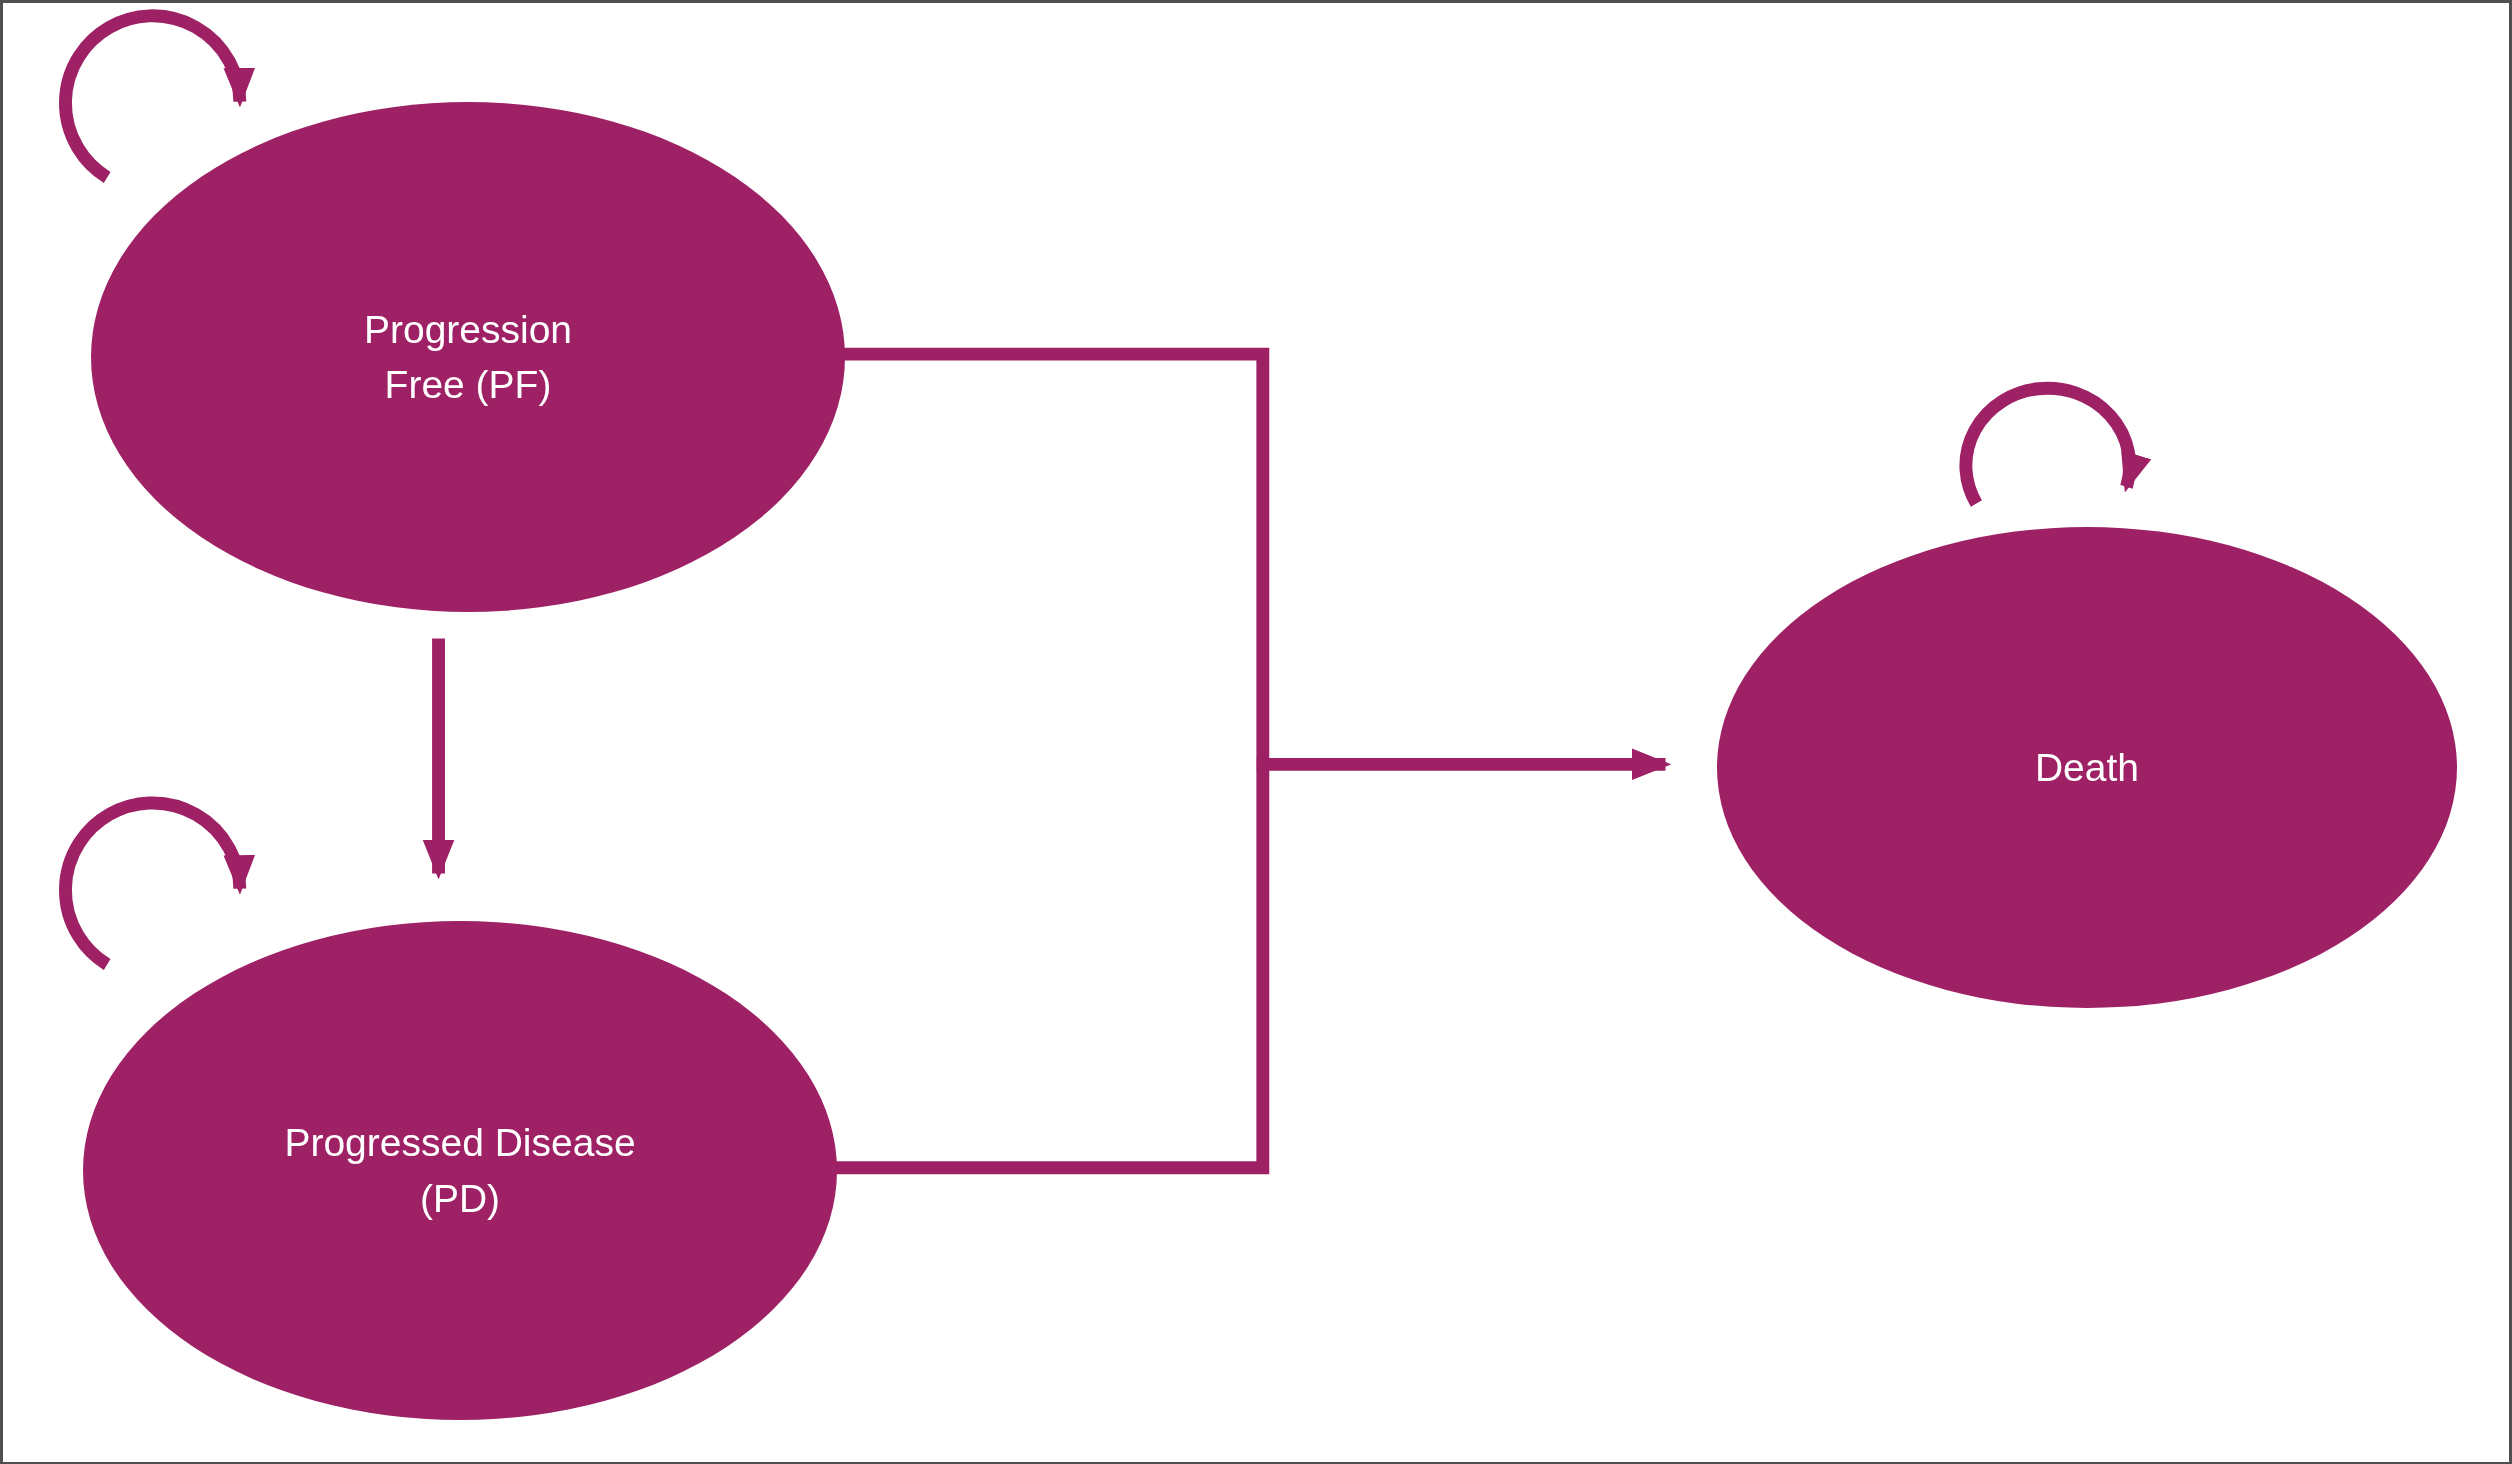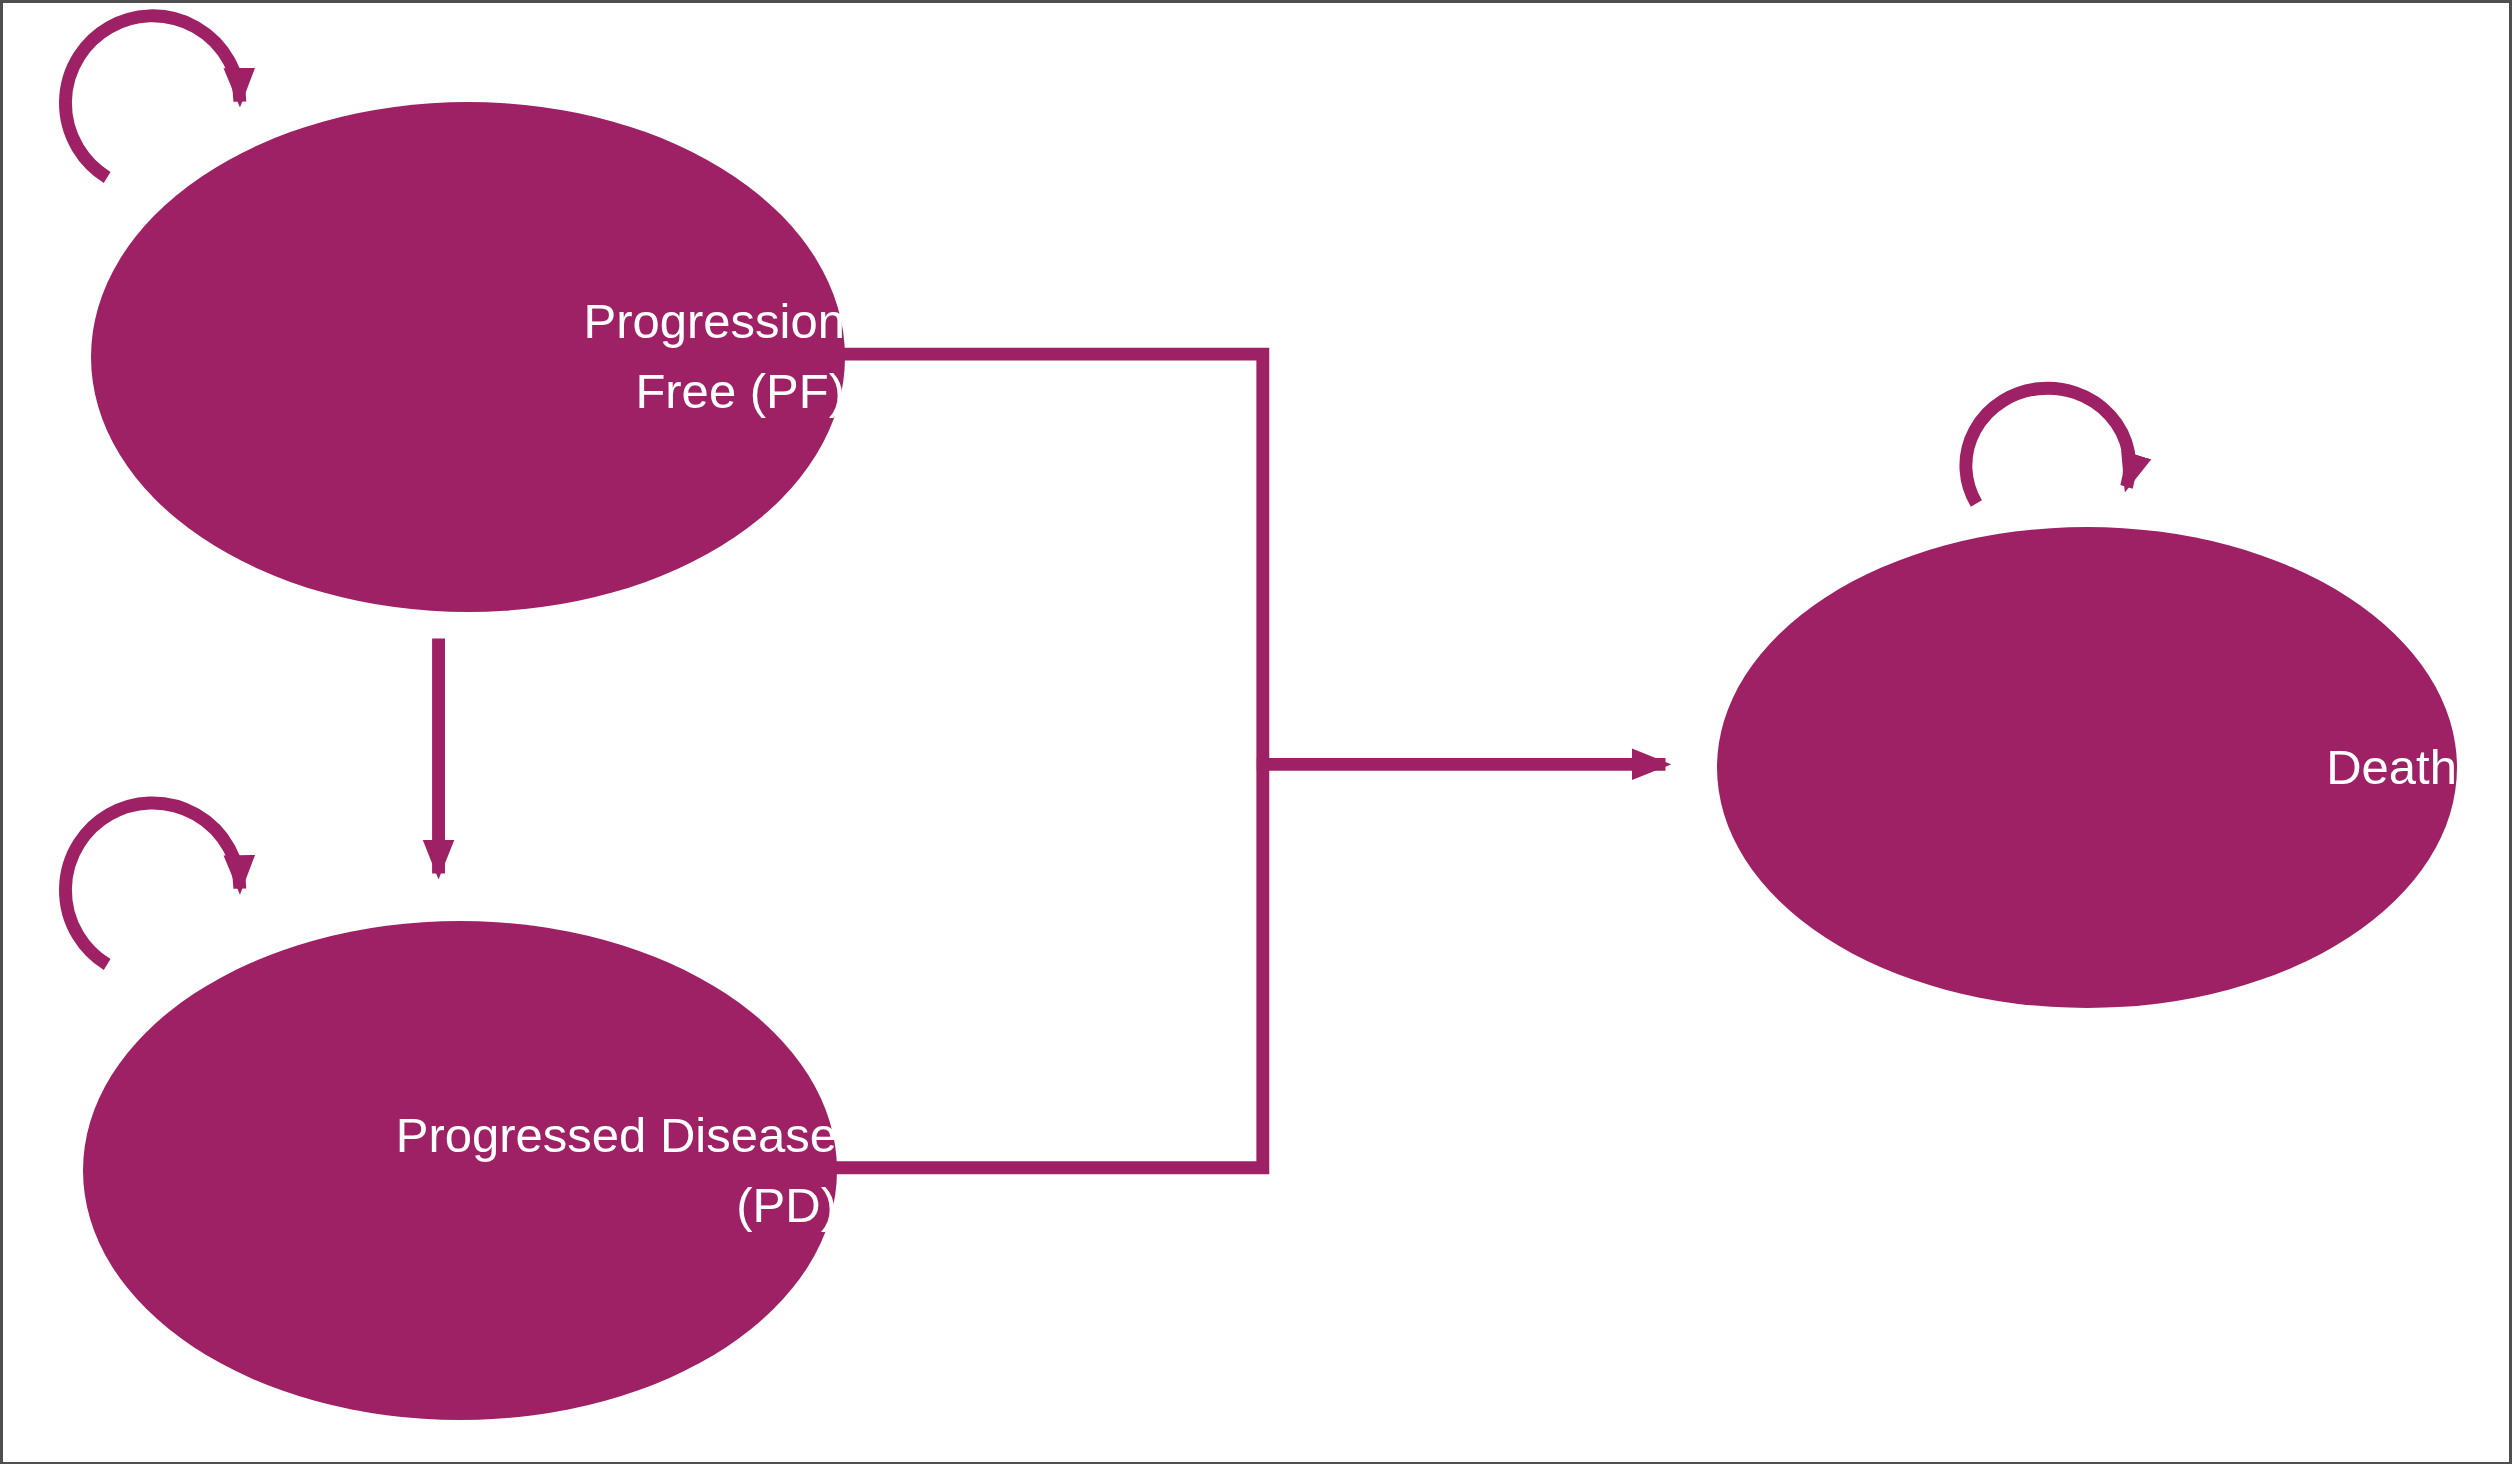--- a/index.html
+++ b/index.html
@@ -26,25 +26,25 @@
     inset: 0;
     width: 100%;
     height: 100%;
   }
   .state {
     position: absolute;
     background: var(--accent);
     border-radius: 50%;
     display: flex;
     flex-direction: column;
-    align-items: flex-end;
+    align-items: center;
     justify-content: center;
     text-align: center;
     color: var(--label-text);
-    font-size: 49px;
+    font-size: 39px;
     line-height: 1.42;
     z-index: 2;
   }
   .state-pf    { left: 88px;  top: 99px;  width: 754px; height: 510px; }
   .state-pd    { left: 80px;  top: 918px; width: 754px; height: 499px; }
   .state-death { left: 1714px; top: 524px;  width: 740px; height: 481px; }
   .state span { display: block; white-space: nowrap; }
 </style>
 </head>
 <body>

